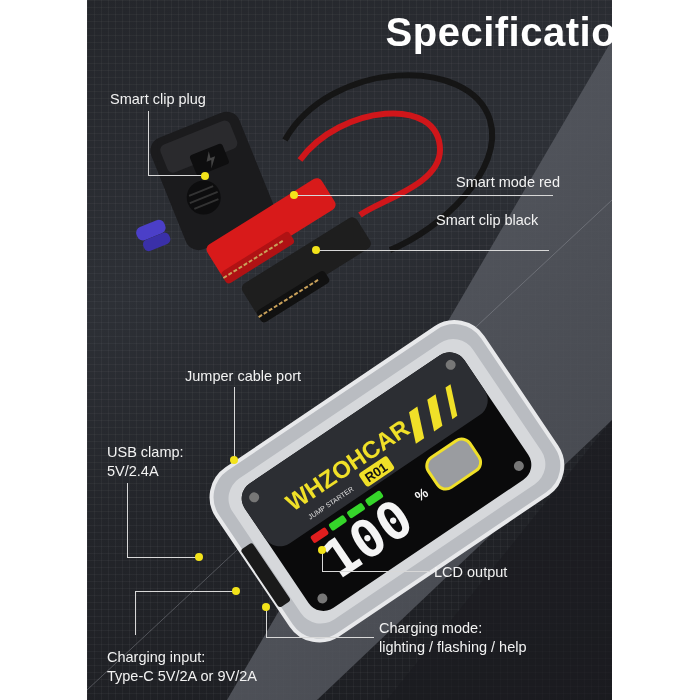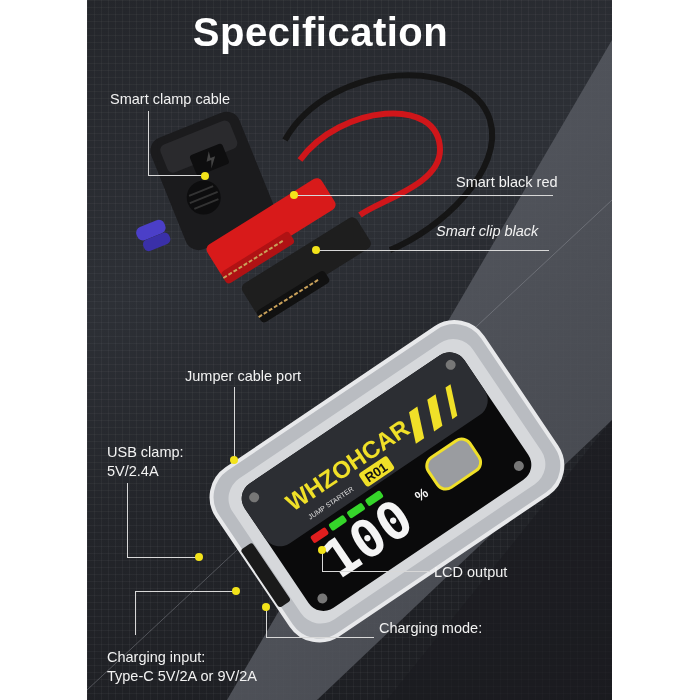--- a/index.html
+++ b/index.html
@@ -3,21 +3,21 @@
 <meta charset="utf-8">
 <style>
   html,body{margin:0;padding:0;background:#ffffff;}
   body{width:700px;height:700px;position:relative;overflow:hidden;font-family:"Liberation Sans",sans-serif;}
   .panel{position:absolute;left:87px;top:0;width:525px;height:700px;overflow:hidden;
     background:linear-gradient(160deg,#24262b 0%,#2d3036 35%,#23252a 60%,#1b1c20 100%);}
   .grid{position:absolute;inset:0;
     background-image:linear-gradient(rgba(255,255,255,0.035) 1px,transparent 1px),linear-gradient(90deg,rgba(255,255,255,0.035) 1px,transparent 1px);
     background-size:7px 7px;}
   .diag{position:absolute;left:0;top:0;width:525px;height:700px;}
-  .title{position:absolute;left:0;width:641px;top:10px;text-align:center;color:#fff;font-weight:bold;font-size:40px;letter-spacing:0.5px;z-index:5;}
+  .title{position:absolute;left:0;width:641px;top:10px;text-align:right;color:#fff;font-weight:bold;font-size:40px;letter-spacing:0.5px;z-index:5;}
   .label{position:absolute;color:#f2f2f2;font-size:14.5px;line-height:19px;z-index:6;white-space:nowrap;}
   .line{position:absolute;background:#d8d8d8;z-index:6;}
   .dot{position:absolute;width:8px;height:8px;border-radius:50%;background:#f3e31a;z-index:7;margin:-4px 0 0 -4px;}
   svg.art{position:absolute;left:0;top:0;z-index:3;}
 </style>
 </head>
 <body>
 
 <div class="panel">
   <div class="grid"></div>
@@ -94,30 +94,30 @@
     <rect x="365" y="463" width="34" height="16" rx="3" fill="#f0e028"></rect>
     <text x="369" y="476" font-family="Liberation Sans, sans-serif" font-weight="bold" font-size="13" fill="#111">R01</text>
     <polygon points="430,470 442,440 452,440 440,470" fill="#f0e028"></polygon>
     <polygon points="452,470 464,440 474,440 462,470" fill="#f0e028"></polygon>
     <polygon points="474,470 486,440 492,440 480,470" fill="#f0e028"></polygon>
 
     <rect x="225" y="460" width="14" height="70" rx="3" fill="#1a1a1a"></rect>
   </g>
 </svg>
 
-<div class="label" style="left:110px;top:90px;">Smart clamp cable</div>
+<div class="label" style="left:110px;top:90px;">Smart clip plug</div>
 <div class="line" style="left:148px;top:111px;width:1.3px;height:64px;"></div>
 <div class="line" style="left:148px;top:175px;width:57px;height:1.3px;"></div>
 <div class="dot" style="left:205px;top:176px;"></div>
 
-<div class="label" style="left:456px;top:173px;">Smart black red</div>
+<div class="label" style="left:456px;top:173px;">Smart mode red</div>
 <div class="line" style="left:294px;top:195px;width:259px;height:1.3px;"></div>
 <div class="dot" style="left:294px;top:195px;"></div>
 
-<div class="label" style="left:436px;top:222px;font-style:italic;">Smart clip black</div>
+<div class="label" style="left:436px;top:211px;">Smart clip black</div>
 <div class="line" style="left:316px;top:250px;width:233px;height:1.3px;"></div>
 <div class="dot" style="left:316px;top:250px;"></div>
 
 <div class="label" style="left:185px;top:367px;">Jumper cable port</div>
 <div class="line" style="left:234px;top:387px;width:1.3px;height:73px;"></div>
 <div class="dot" style="left:234px;top:460px;"></div>
 
 <div class="label" style="left:107px;top:443px;">
   <div>USB clamp:</div>
   <div>5V/2.4A</div>
@@ -134,16 +134,17 @@
 <div class="label" style="left:107px;top:648px;">
   <div>Charging input:</div>
   <div>Type-C 5V/2A or 9V/2A</div>
 </div>
 <div class="line" style="left:135px;top:591px;width:1.3px;height:44px;"></div>
 <div class="line" style="left:135px;top:591px;width:101px;height:1.3px;"></div>
 <div class="dot" style="left:236px;top:591px;"></div>
 
 <div class="label" style="left:379px;top:619px;">
   <div>Charging mode:</div>
+  <div>lighting / flashing / help</div>
 </div>
 <div class="line" style="left:266px;top:607px;width:1.3px;height:30px;"></div>
 <div class="line" style="left:266px;top:637px;width:108px;height:1.3px;"></div>
 <div class="dot" style="left:266px;top:607px;"></div>
 
 </body></html>

